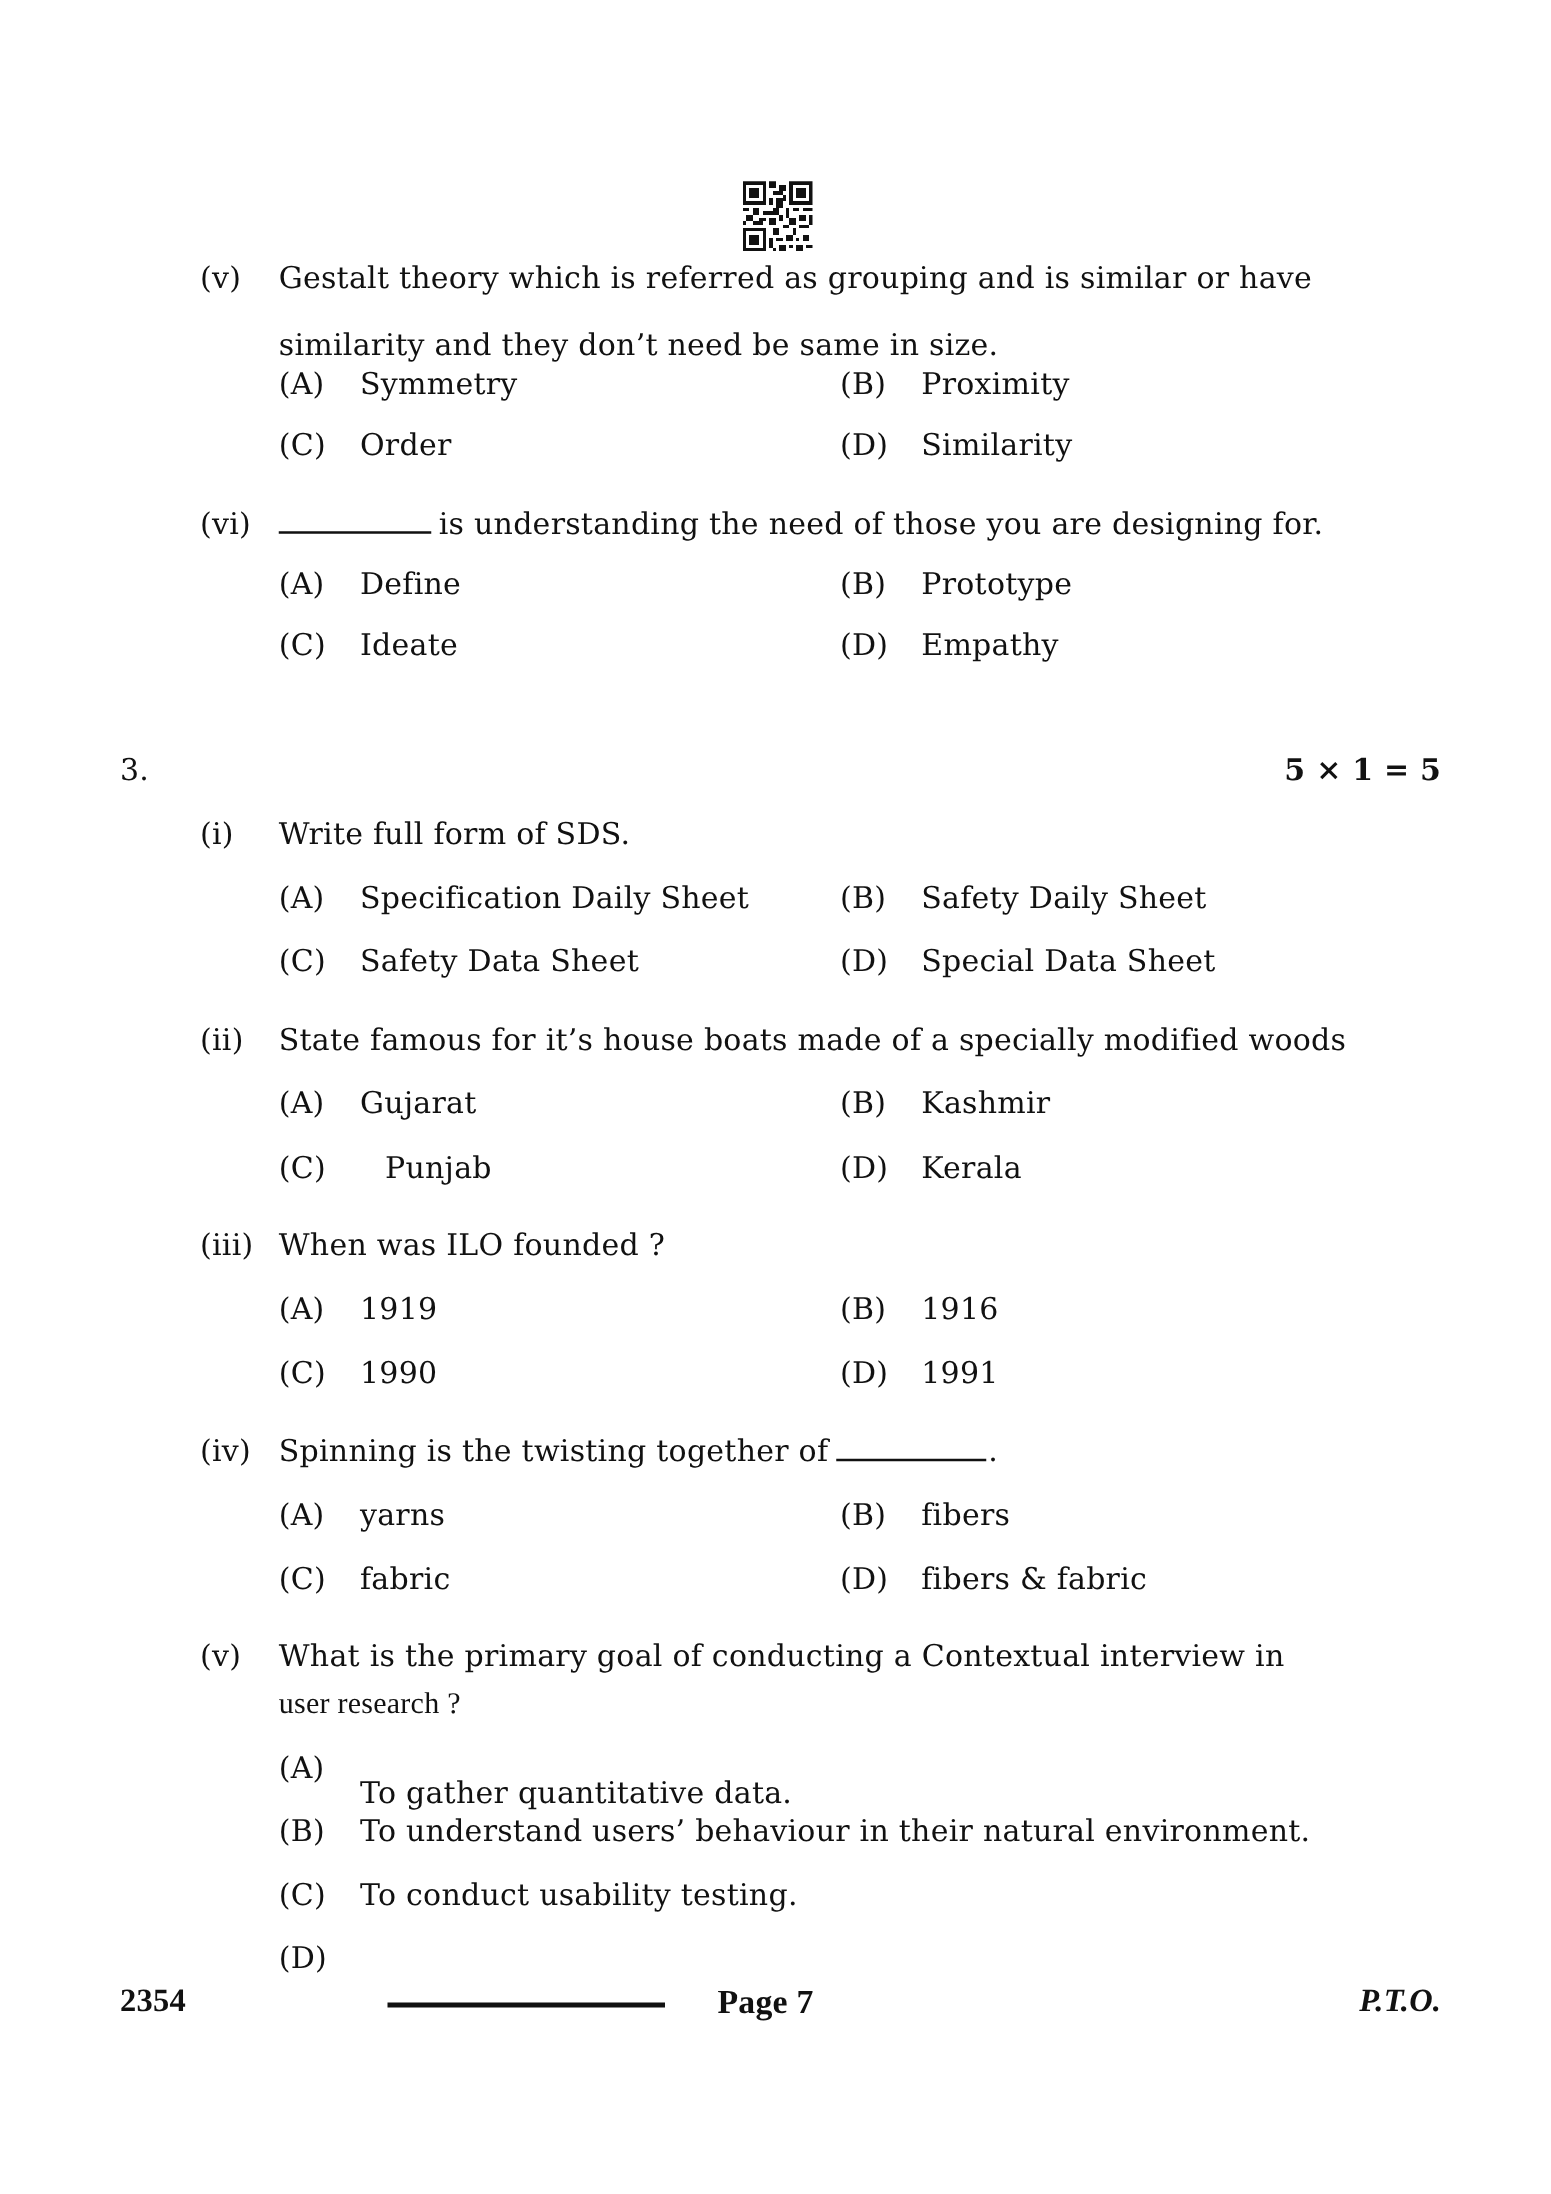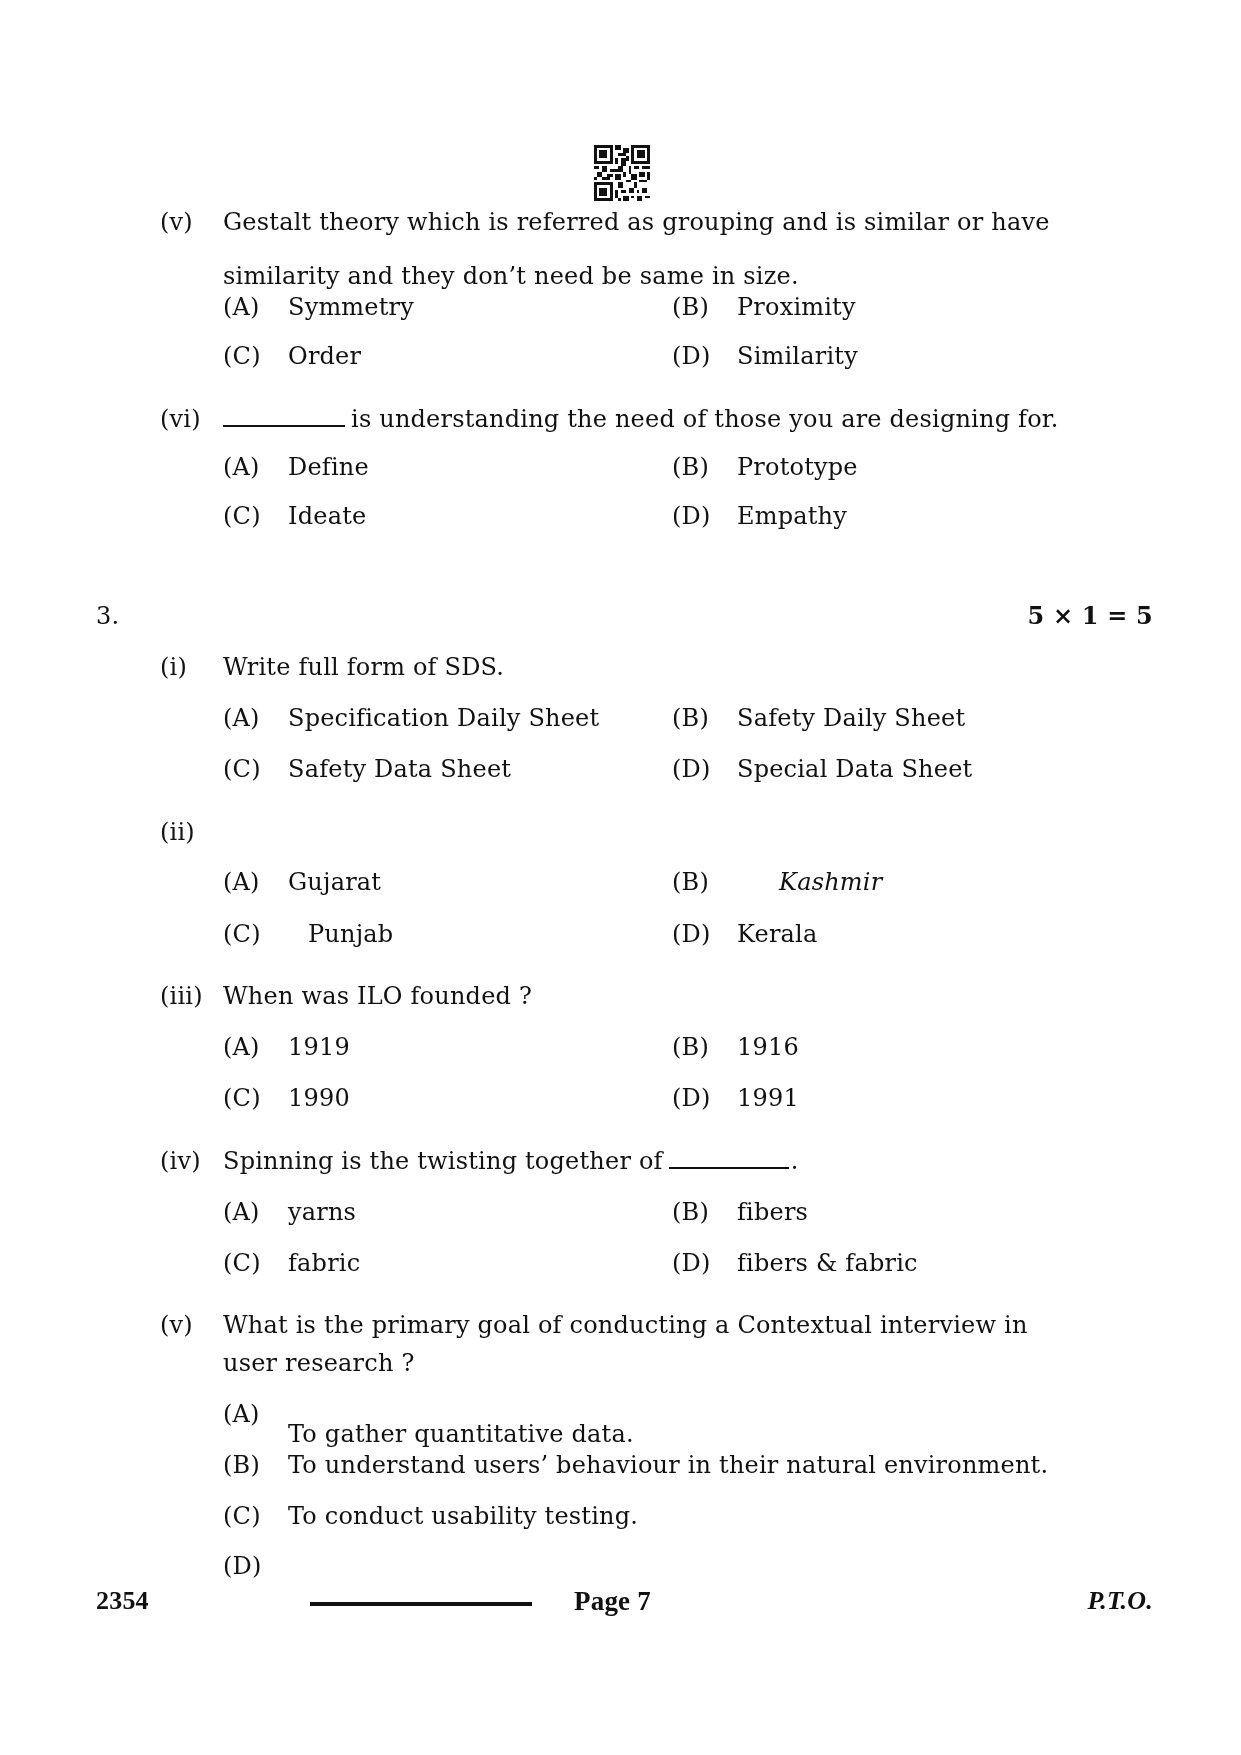--- a/index.html
+++ b/index.html
@@ -108,24 +108,25 @@
   <span class="abs" style="left:223px; top:703px;">(A)</span>
   <span class="abs" style="left:288px; top:703px;">Specification Daily Sheet</span>
   <span class="abs" style="left:672px; top:703px;">(B)</span>
   <span class="abs" style="left:737px; top:703px;">Safety Daily Sheet</span>
   <span class="abs" style="left:223px; top:754px;">(C)</span>
   <span class="abs" style="left:288px; top:754px;">Safety Data Sheet</span>
   <span class="abs" style="left:672px; top:754px;">(D)</span>
   <span class="abs" style="left:737px; top:754px;">Special Data Sheet</span>
 
   <span class="abs qlabel" style="left:160px; top:817px;">(ii)</span>
+  <span class="abs qtext" style="left:223px; top:817px;">State famous for it’s house boats made of a specially modified woods</span>
   <span class="abs" style="left:223px; top:867px;">(A)</span>
   <span class="abs" style="left:288px; top:867px;">Gujarat</span>
   <span class="abs" style="left:672px; top:867px;">(B)</span>
-  <span class="abs" style="left:779px; top:867px;font-style:italic;">Kashmir</span>
+  <span class="abs" style="left:737px; top:867px;">Kashmir</span>
   <span class="abs" style="left:223px; top:919px;">(C)</span>
   <span class="abs" style="left:288px; top:919px;margin-left:20px;">Punjab</span>
   <span class="abs" style="left:672px; top:919px;">(D)</span>
   <span class="abs" style="left:737px; top:919px;">Kerala</span>
 
   <span class="abs qlabel" style="left:160px; top:981px;">(iii)</span>
   <span class="abs qtext" style="left:223px; top:981px;">When was ILO founded ?</span>
   <span class="abs" style="left:223px; top:1032px;">(A)</span>
   <span class="abs" style="left:288px; top:1032px;">1919</span>
   <span class="abs" style="left:672px; top:1032px;">(B)</span>
@@ -141,21 +142,21 @@
   <span class="abs" style="left:288px; top:1197px;">yarns</span>
   <span class="abs" style="left:672px; top:1197px;">(B)</span>
   <span class="abs" style="left:737px; top:1197px;">fibers</span>
   <span class="abs" style="left:223px; top:1248px;">(C)</span>
   <span class="abs" style="left:288px; top:1248px;">fabric</span>
   <span class="abs" style="left:672px; top:1248px;">(D)</span>
   <span class="abs" style="left:737px; top:1248px;">fibers &amp; fabric</span>
 
   <span class="abs qlabel" style="left:160px; top:1310px;">(v)</span>
   <span class="abs qtext" style="left:223px; top:1310px;">What is the primary goal of conducting a Contextual interview in</span>
-  <span class="abs qtext" style="left:223px; top:1348px;">user research ?</span>
+  <span class="abs qtext" style="left:223px; top:1348px;font-family:Liberation Serif, serif;">user research ?</span>
 
   <span class="abs" style="left:223px; top:1399px;">(A)</span>
   <span class="abs" style="left:288px; top:1399px;margin-top:20px;">To gather quantitative data.</span>
   <span class="abs" style="left:223px; top:1450px;">(B)</span>
   <span class="abs" style="left:288px; top:1450px;">To understand users’ behaviour in their natural environment.</span>
   <span class="abs" style="left:223px; top:1501px;">(C)</span>
   <span class="abs" style="left:288px; top:1501px;">To conduct usability testing.</span>
   <span class="abs" style="left:223px; top:1551px;">(D)</span>
 
   <span class="abs footer-num" style="left:96px; top:1586px;">2354</span>

